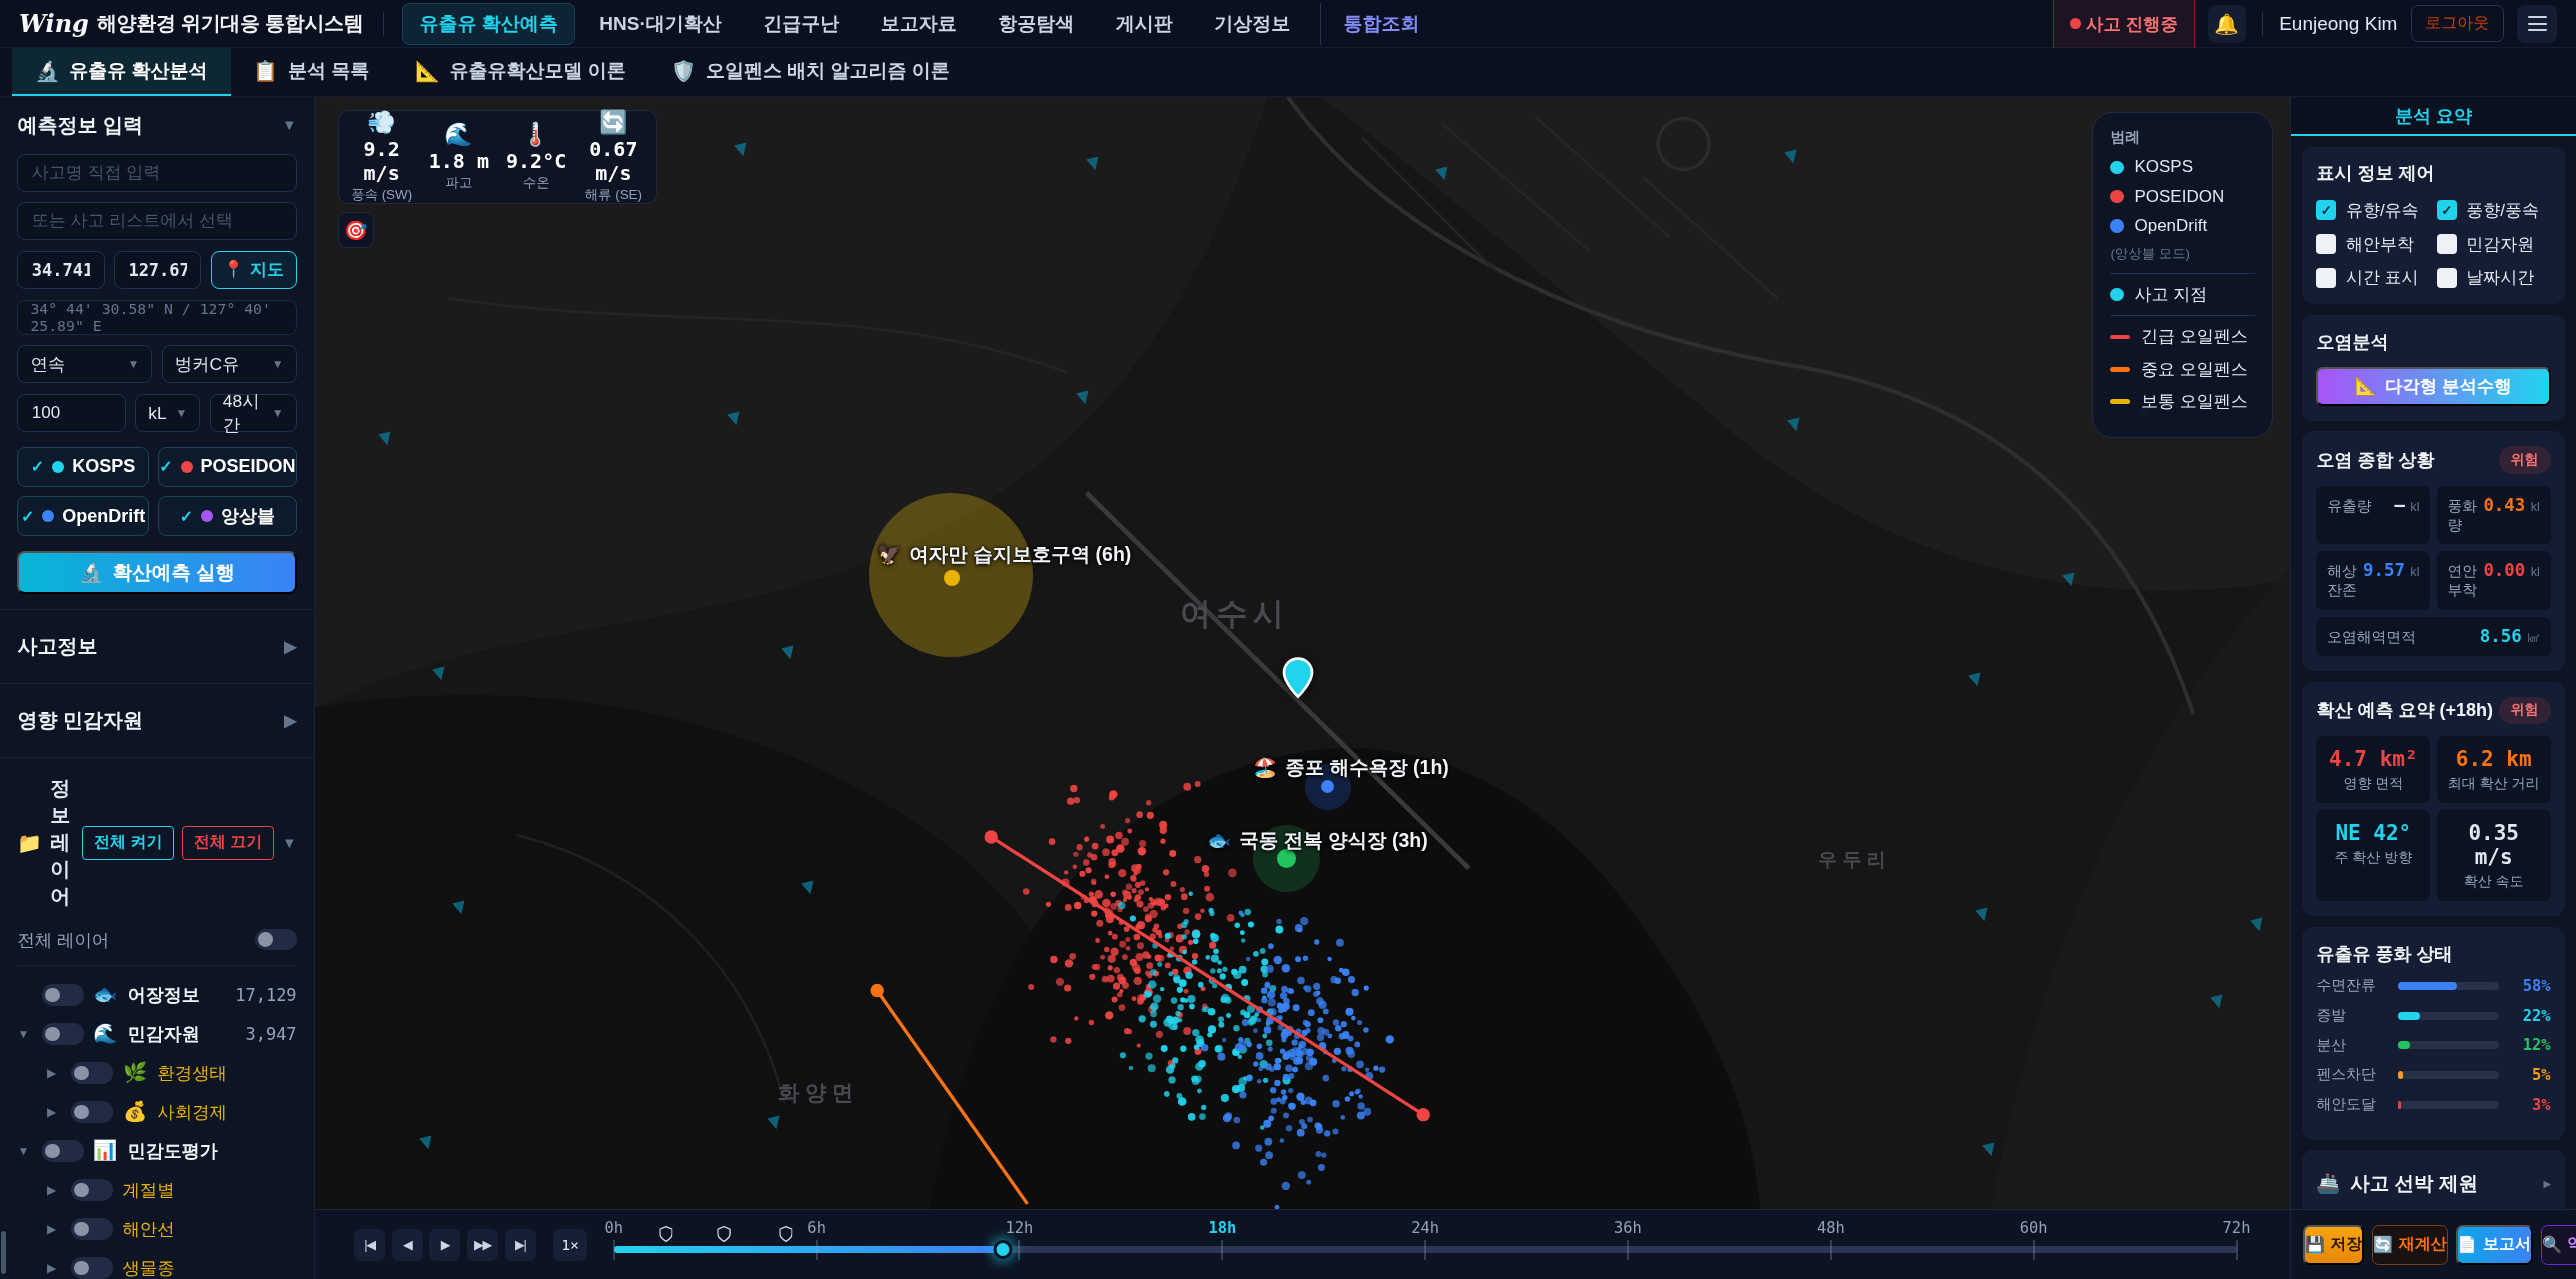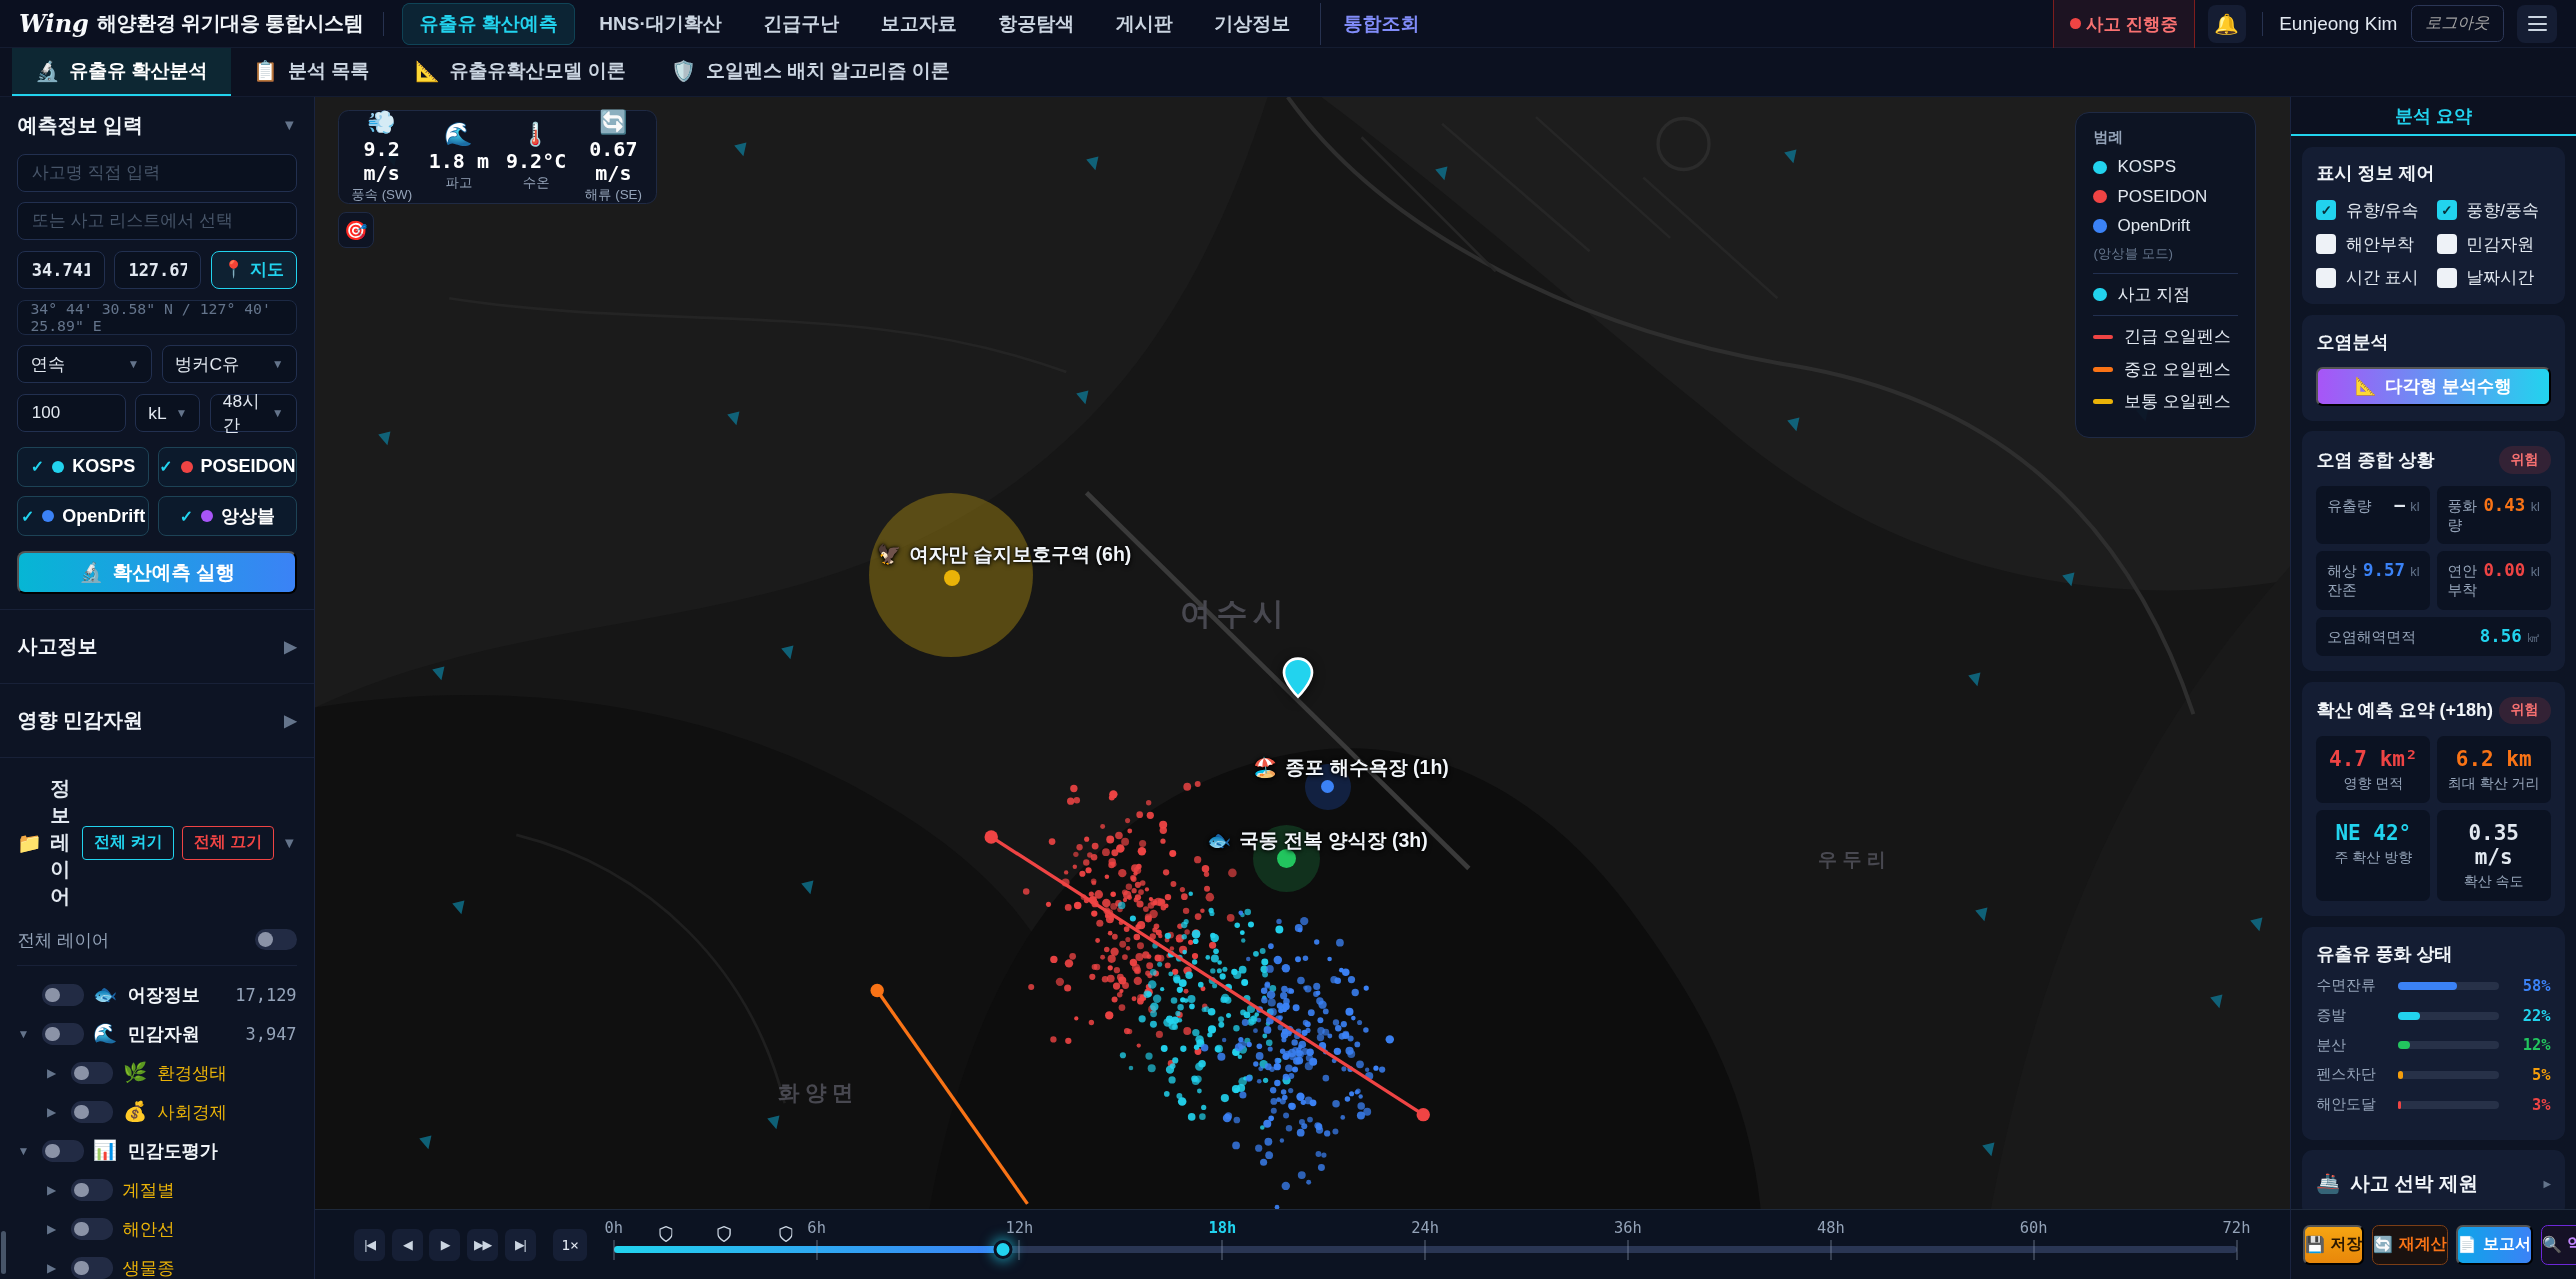--- a/index.html
+++ b/index.html
@@ -17,21 +17,21 @@
   .main-nav { display:flex; align-items:center; gap:6.7px; flex:1; }
   .nav-item { font-size:19px; font-weight:700; color:#cbd5e1; padding:8px 17.4px; border-radius:8px; white-space:nowrap; }
   .nav-item.active { color:#22d3ee; background:rgba(34,211,238,.10); box-shadow:0 0 0 0.7px rgba(34,211,238,.25) inset; }
   .nav-item.accent { color:#818cf8; border-left:0.7px solid #273250; border-radius:0; margin-left:5.4px; padding-left:23px;}
   .header-right { display:flex; align-items:center; gap:13.4px; }
   .alert-badge { display:flex; align-items:center; gap:5px; border:0.7px solid #7f1d1d; background:rgba(239,68,68,.08);
     color:#f87171; font-size:17.4px; font-weight:700; padding:22px 16px; border-radius:8px;}
   .alert-badge .dot { width:10.7px; height:10.7px; border-radius:50%; background:#ef4444; }
   .icon-btn { width:38px; height:38px; border-radius:8px; background:#151d33; display:flex; align-items:center; justify-content:center; font-size:20px;}
   .user-name { font-size:19px; color:#e2e8f0; }
-  .logout-btn { border:0.7px solid #2b3656; border-radius:6.7px; padding:6.7px 13.4px; font-size:16px; color:#a3a3a3; background:transparent;font-style:italic;}
+  .logout-btn { border:0.7px solid #2b3656; border-radius:6.7px; padding:6.7px 13.4px; font-size:16px; color:#c2410c; background:transparent;}
   .menu-btn { width:40px; height:38px; border-radius:8px; background:#151d33; display:flex; flex-direction:column; gap:4.7px; align-items:center; justify-content:center;}
   .menu-btn i { width:19px; height:2px; background:#cbd5e1; border-radius:1.3px; }
 
   
   .tabbar { height:49px; flex:none; background:#0c1120; display:flex; align-items:stretch; padding-left:12px; border-bottom:0.7px solid #141c31;}
   .tab { display:flex; align-items:center; gap:9.4px; padding:0 23px; font-size:19px; font-weight:700; color:#cbd5e1; border-bottom:2.7px solid transparent;}
   .tab.active { background:#0d2733; color:#fff; border-bottom-color:#22d3ee; }
   .tab .t-icon { font-size:20px; }
 
   
@@ -105,22 +105,22 @@
 
   .weather-card { position:absolute; left:23px; top:13.4px; width:319px; height:94px; background:rgba(13,20,36,.92);
     border:0.7px solid #1f2a44; border-radius:10.7px; display:flex; align-items:center; padding:6.7px 4px;}
   .w-col { flex:1; text-align:center; }
   .w-ic { font-size:23px; line-height:1.1;}
   .w-val { font-family:"DejaVu Sans Mono",monospace; font-size:20px; font-weight:700; color:#fff; margin:1.3px 0;}
   .w-lab { font-size:13.4px; color:#94a3b8; }
   .target-btn { position:absolute; left:23px; top:115px; width:36px; height:36px; border-radius:8px;
     background:rgba(13,20,36,.92); border:0.7px solid #1f2a44; display:flex; align-items:center; justify-content:center; font-size:19px;}
 
-  .legend { position:absolute; right:34px; top:14.8px; width:181px; background:rgba(13,20,36,.94);
-    border:0.7px solid #1f2a44; border-radius:14px; padding:14.8px 17.4px;}
+  .legend { position:absolute; right:17px; top:14.8px; width:181px; background:rgba(13,20,36,.94);
+    border:0.7px solid #1f2a44; border-radius:21px; padding:14.8px 17.4px;}
   .lg-title { font-size:14.8px; color:#94a3b8; font-weight:700; margin-bottom:10.7px;}
   .lg-item { display:flex; align-items:center; gap:10.7px; margin:9.4px 0; font-size:17px; color:#e2e8f0;}
   .lg-dot { width:13.4px; height:13.4px; border-radius:50%; flex:none;}
   .lg-note { font-size:13.4px; color:#64748b; margin:4px 0 9.4px;}
   .lg-div { height:0.7px; background:#223050; margin:9.4px 0;}
   .lg-line { width:20px; height:4.7px; border-radius:2.7px; flex:none;}
 
   .coords-bar { position:absolute; left:23px; top:1068px; height:31px; background:rgba(13,20,36,.92);
     border:0.7px solid #1f2a44; border-radius:6.7px; display:flex; align-items:center; gap:17.4px; padding:0 16px;
     font-family:"DejaVu Sans Mono",monospace; font-size:16px; color:#94a3b8;}

